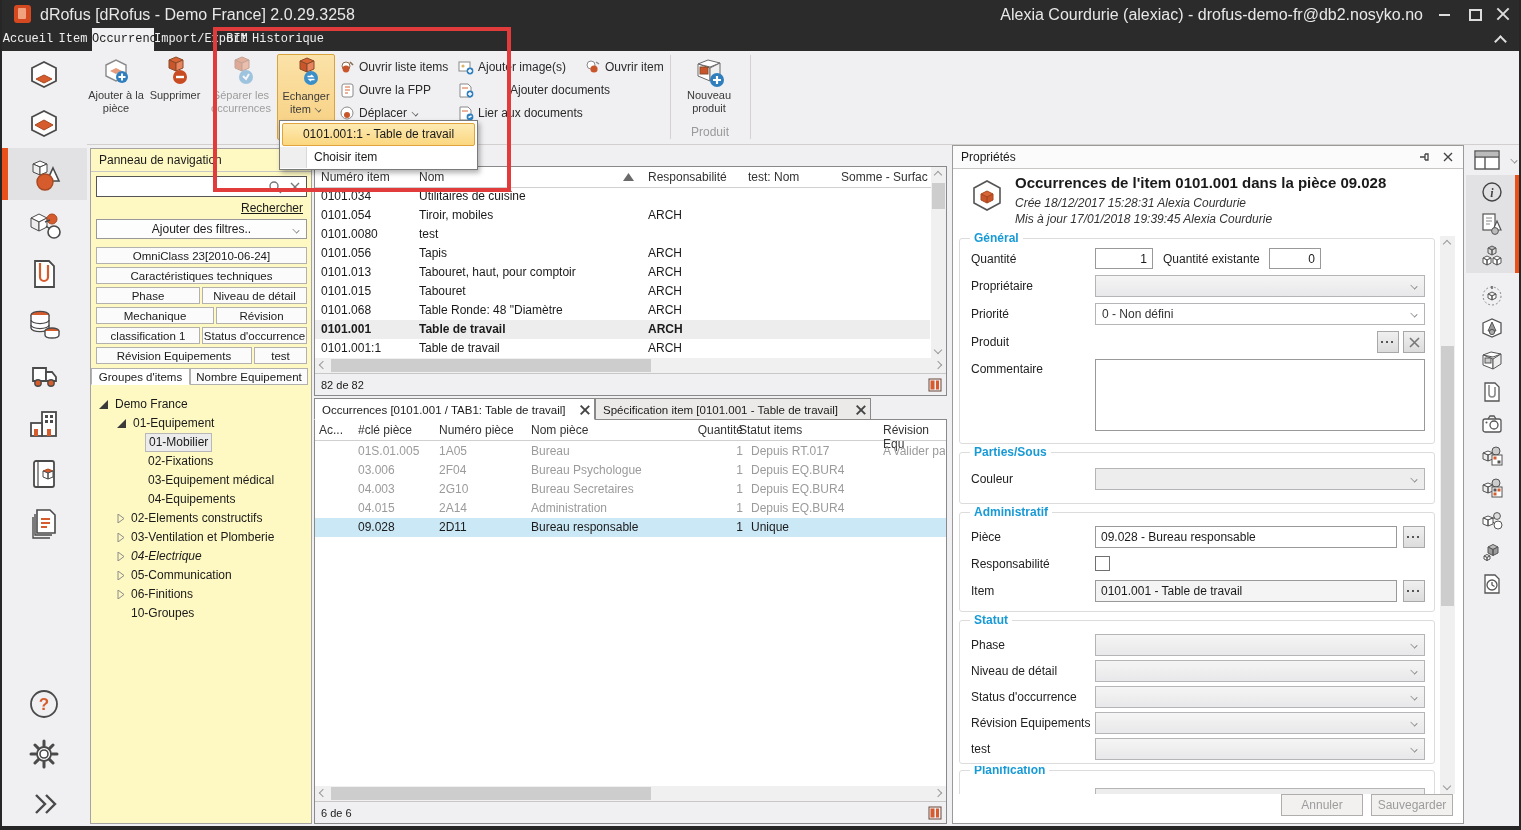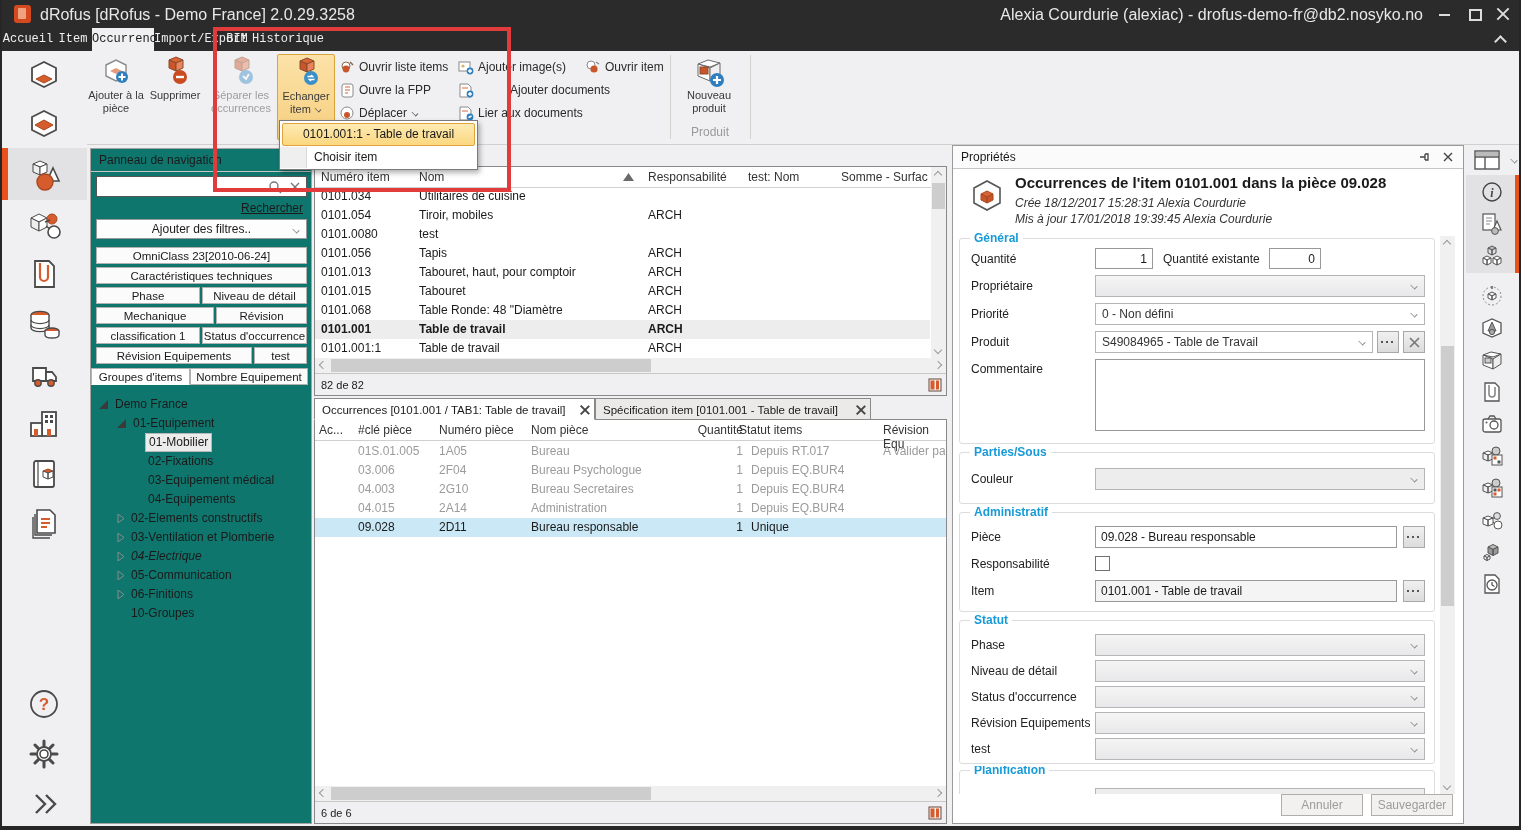--- a/index.html
+++ b/index.html
@@ -53,21 +53,21 @@
   .textbox{position:absolute;background:#fff;border:1px solid #999;font-size:12px;display:flex;align-items:center;padding:0 5px;box-sizing:border-box;}
   .dd{position:absolute;background:linear-gradient(#f5f5f5,#e8e8ea);border:1px solid #b5b5b7;font-size:12px;display:flex;align-items:center;padding:0 6px;box-sizing:border-box;color:#333;}
   .dd .ddchev{margin-left:auto;}
   .ddchev{width:8px;height:8px;position:relative;}
   .ddchev::before{content:"";position:absolute;left:1px;top:1px;width:5px;height:5px;border-right:1.6px solid #888;border-bottom:1.6px solid #888;transform:rotate(45deg) scale(1,.7);}
   .dd.disabled{background:#ededee;color:#aaa;}
   .dots{position:relative;width:14px;height:4px;}
   .dots::before{content:"";position:absolute;left:0;top:1px;width:2px;height:2px;background:#555;box-shadow:5px 0 #555,10px 0 #555;}
   .ellbtn{position:absolute;background:linear-gradient(#f0f0f0,#dcdcdc);border:1px solid #a8a8a8;display:flex;align-items:center;justify-content:center;box-sizing:border-box;}
   
-  .navpanel{position:absolute;left:88px;top:148px;width:222px;height:676px;background:#0f766e;border:1px solid #a5a3a1;box-sizing:border-box;}
+  .navpanel{position:absolute;left:88px;top:148px;width:222px;height:676px;background:#fef9c3;border:1px solid #a5a3a1;box-sizing:border-box;}
   .nav-header{position:absolute;left:0;top:0;right:0;height:22px;font-size:12px;line-height:22px;padding-left:8px;border-bottom:1px solid #c9c7c5;}
   .filterbtn{position:absolute;height:17px;background:#fbfbfb;border:1px solid #b3b1af;font-size:11.5px;display:flex;align-items:center;justify-content:center;box-sizing:border-box;white-space:nowrap;overflow:hidden;}
   .treeitem{position:absolute;height:19px;font-size:12px;line-height:19px;white-space:nowrap;}
   .texp{position:absolute;top:5px;width:9px;height:9px;}
   .link{font-size:12px;text-decoration:underline;color:#1a1a1a;}
   
   .panelbox{position:absolute;background:#fff;border:1px solid #898989;box-sizing:border-box;}
   .thead{position:absolute;left:0;right:0;top:0;height:20px;font-size:12px;color:#333;border-bottom:1px solid #d0d0d0;background:#fff;}
   .thead span{position:absolute;top:3px;}
   .trow{position:absolute;left:0;display:flex;font-size:12px;height:19px;line-height:19px;white-space:nowrap;}
@@ -676,24 +676,20 @@
     <span class="plabel" style="left:18px;top:133px;">Propriétaire</span>
     <div class="dd" style="left:142px;top:129px;width:330px;height:22px;">
         <span class="ddchev"></span>
       </div>
     <span class="plabel" style="left:18px;top:161px;">Priorité</span>
     <div class="dd" style="left:142px;top:157px;width:330px;height:22px;background:#fff;">
         <span>0  - Non défini</span>
         <span class="ddchev"></span>
       </div>
     <span class="plabel" style="left:18px;top:189px;">Produit</span>
-    <div class="dd" style="left:142px;top:185px;width:278px;height:22px;background:#fff;">
-        <span>S49084965 - Table de Travail</span>
-        <span class="ddchev"></span>
-      </div>
     <div class="ellbtn" style="left:424px;top:185px;width:22px;height:22px;">
         <span class="dots"></span>
       </div>
     <div class="ellbtn" style="left:450px;top:185px;width:22px;height:22px;">
       <svg width="11" height="11" viewBox="0 0 11 11">
           <path d="M1 1l9 9M10 1l-9 9" stroke="#777" stroke-width="1.6"></path>
         </svg>
     </div>
     <span class="plabel" style="left:18px;top:216px;">Commentaire</span>
     <div class="textbox" style="left:142px;top:213px;width:330px;height:72px;align-items:flex-start;"></div>

